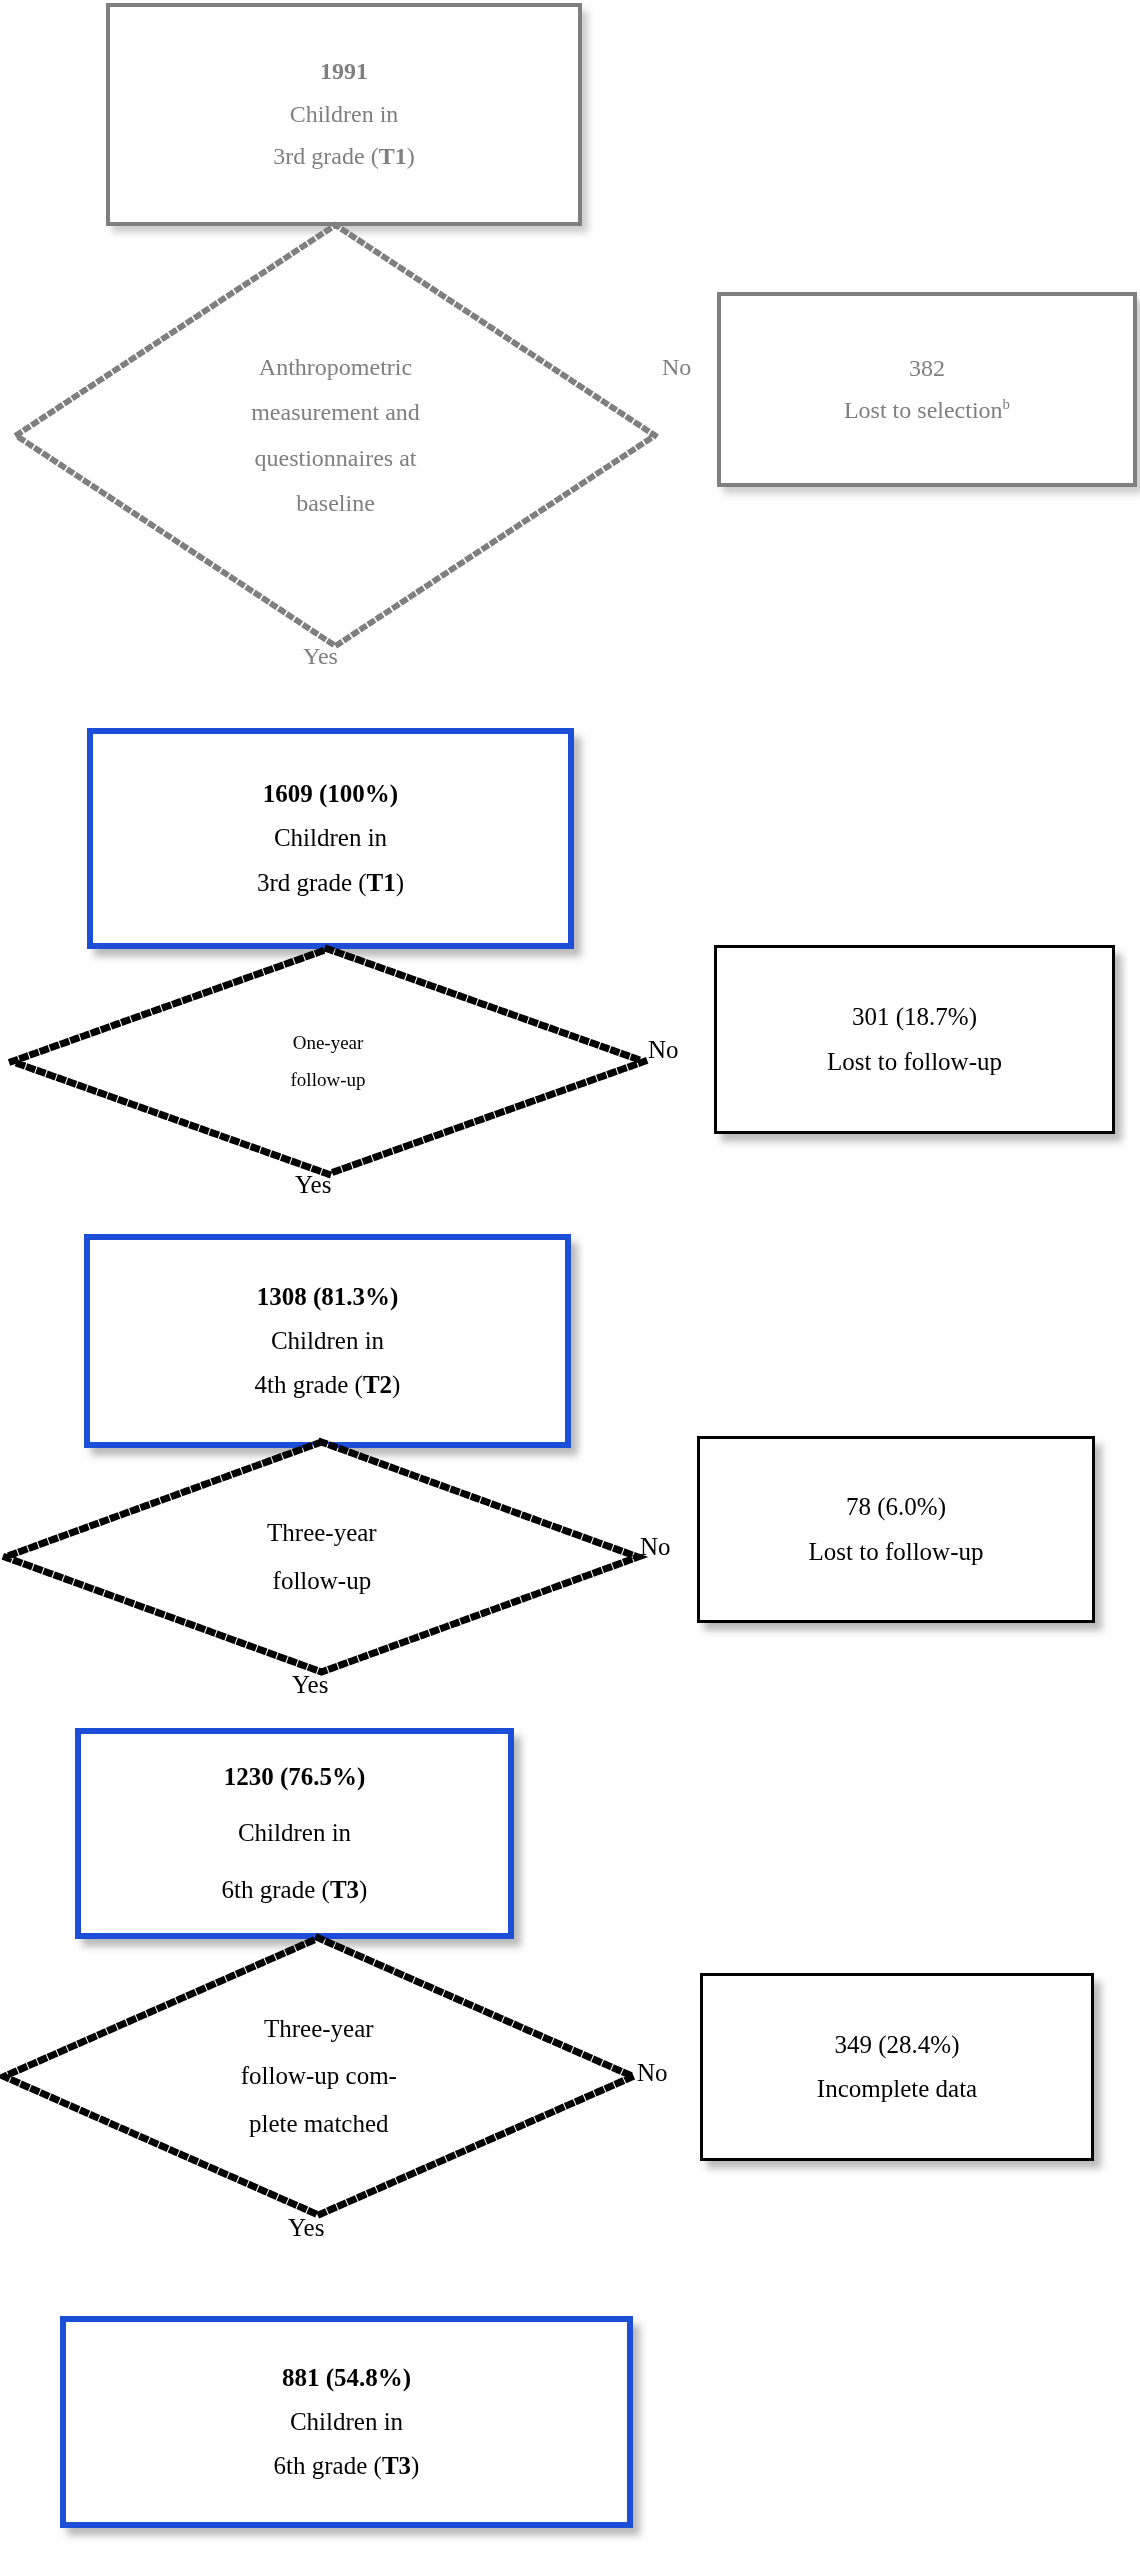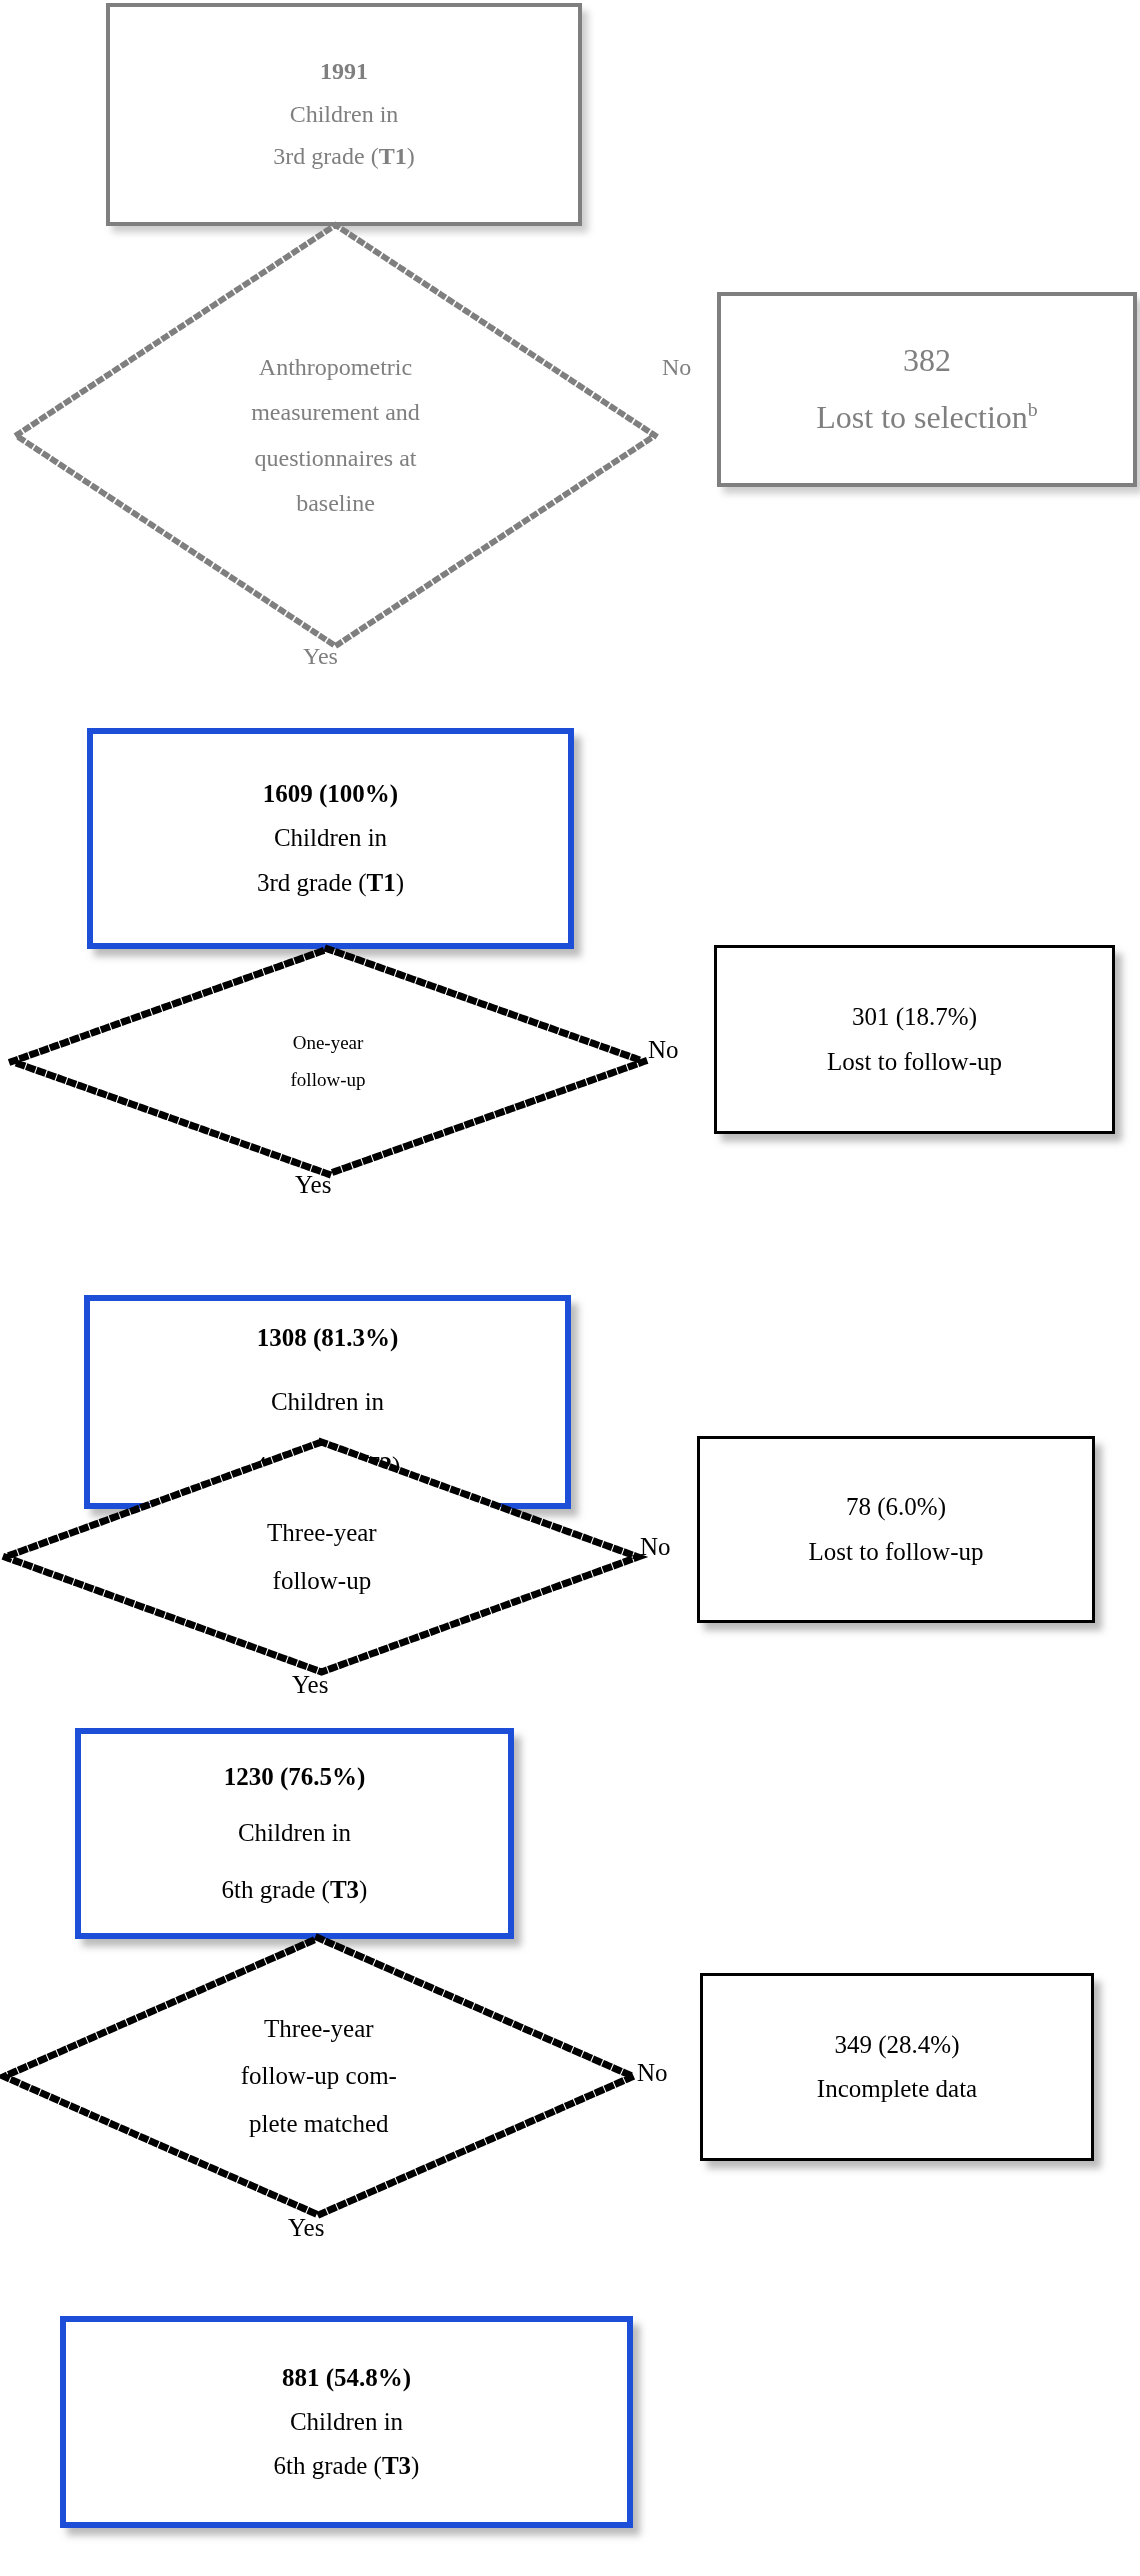--- a/index.html
+++ b/index.html
@@ -116,21 +116,21 @@
       <span class="dline">measurement and</span>
       <span class="dline">questionnaires at</span>
       <span class="dline">baseline</span>
     </div>
   </div>
 
   <div class="edge-label gray" style="left:662px; top:355px; font-size:24px;">No</div>
 
   <div class="edge-label gray" style="left:303px; top:644px; font-size:24px;">Yes</div>
 
-  <div class="node-box gray" style="left:717px; top:292px; width:420px; height:195px; font-size:32px;">
+  <div class="node-box gray" style="left:717px; top:292px; width:420px; height:195px; font-size:24px;">
     <span class="node-line">382</span>
     <span class="node-line"><span>Lost to selection</span><sup>b</sup></span>
   </div>
 
   <div class="node-box black" style="left:87px; top:728px; width:487px; height:221px; font-size:25px;">
     <span class="node-line bold">1609 (100%)</span>
     <span class="node-line">Children in</span>
     <span class="node-line"><span>3rd grade (</span><span class="bold">T1</span><span>)</span></span>
   </div>
 
@@ -146,21 +146,21 @@
 
   <div class="edge-label black" style="left:648px; top:1037px; font-size:25px;">No</div>
 
   <div class="edge-label black" style="left:295px; top:1172px; font-size:25px;">Yes</div>
 
   <div class="node-box black-thin" style="left:714px; top:945px; width:401px; height:189px; font-size:25px;">
     <span class="node-line">301 (18.7%)</span>
     <span class="node-line">Lost to follow-up</span>
   </div>
 
-  <div class="node-box black" style="left:84px; top:1295px; width:487px; height:214px; font-size:25px;gap:20px;">
+  <div class="node-box black" style="left:84px; top:1234px; width:487px; height:214px; font-size:25px;">
     <span class="node-line bold">1308 (81.3%)</span>
     <span class="node-line">Children in</span>
     <span class="node-line"><span>4th grade (</span><span class="bold">T2</span><span>)</span></span>
   </div>
 
   <div class="diamond-wrap" style="left:5.4px; top:1442px; width:633px; height:230px;">
     <svg viewBox="0 0 1170 425" preserveAspectRatio="none">
       <polygon points="585,0 1170,212.5 585,425 0,212.5" fill="#ffffff" stroke="#000000" stroke-width="13" stroke-dasharray="5 15" stroke-linecap="square"></polygon>
     </svg>
     <div class="diamond-label black" style="font-size:25px;">

